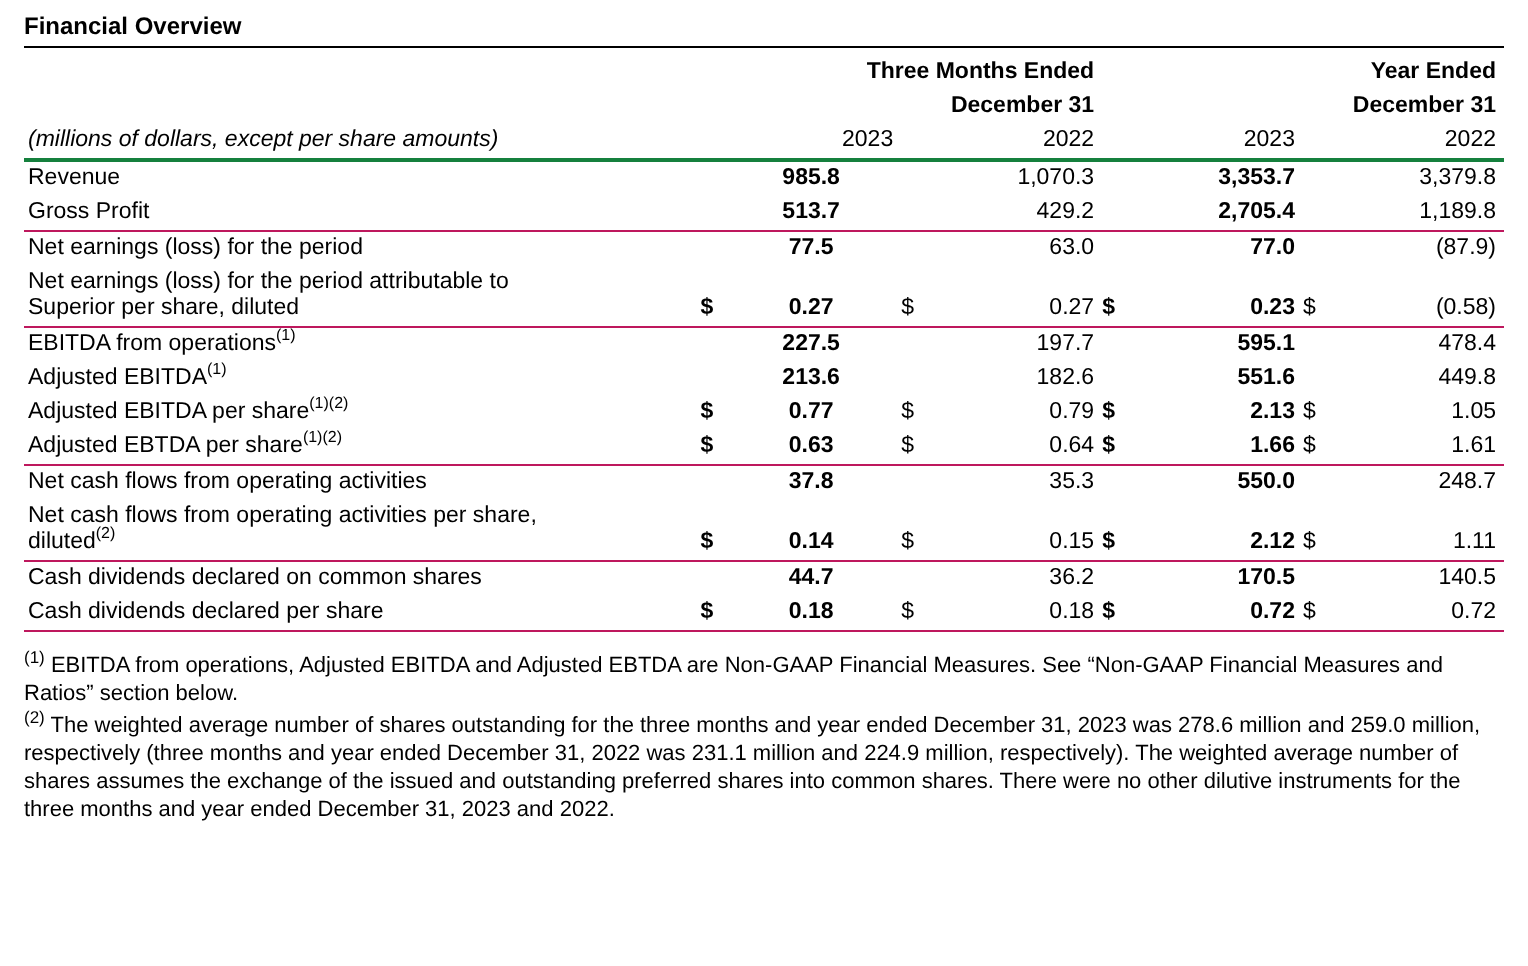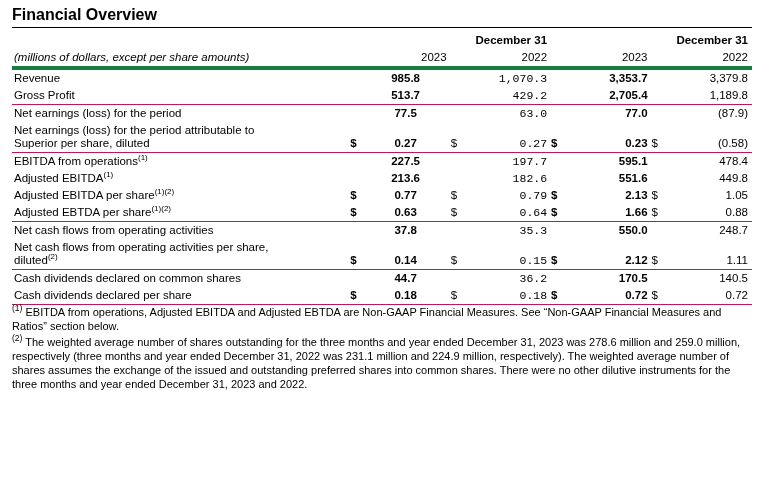--- a/index.html
+++ b/index.html
@@ -17,21 +17,21 @@
   }
   .page {
     position: relative;
     width: 764px;
     height: 483px;
     box-sizing: border-box;
     padding: 6px 12px 0 12px;
   }
   .title {
     font-weight: bold;
-    font-size: 16px;
+    font-size: 12px;
     padding-bottom: 3px;
   }
   .rule-top {
     border-top: 1px solid #000;
     height: 0;
     margin: 0 0 4px 0;
   }
   table.fin {
     width: 740px;
     border-collapse: collapse;
@@ -40,21 +40,21 @@
   table.fin td {
     padding: 2px 0 2px 0;
     vertical-align: bottom;
     font-size: 11.5px;
     line-height: 13px;
   }
   .c-label { width: 330px; text-align: left; padding-left: 2px !important; }
   .c-d1 { width: 14px; text-align: left; }
   .c-v1 { width: 84px; text-align: center; padding-right: 4px !important; }
   .c-d2 { width: 14px; text-align: left; }
-  .c-v2 { width: 84px; text-align: right; padding-right: 4px !important; font-family: Liberation Mono, monospace; }
+  .c-v2 { width: 84px; text-align: right; padding-right: 4px !important; }
   .c-d3 { width: 14px; text-align: left; }
   .c-v3 { width: 84px; text-align: right; padding-right: 4px !important; }
   .c-d4 { width: 14px; text-align: left; }
   .c-v4 { width: 84px; text-align: right; padding-right: 4px !important; }
 
   .hdr-group {
     font-weight: bold;
     text-align: right;
     padding-right: 4px !important;
   }
@@ -66,30 +66,30 @@
   .hdr-sub {
     font-style: italic;
     text-align: left;
     padding-left: 2px !important;
   }
   .bold { font-weight: bold; }
   .rowline td {
     border-bottom: 1px solid #be185d;
   }
   .underline-head td {
-    border-bottom: 4px solid #15803d;
+    border-bottom: 2px solid #15803d;
   }
   sup {
     font-size: 8px;
     vertical-align: super;
     line-height: 0;
   }
   .two-line { line-height: 13px; }
   .notes {
-    margin-top: 0;
+    margin-top: 10px;
     width: 740px;
     font-size: 11px;
     line-height: 14px;
   }
   .note {
     margin-bottom: 2px;
     text-align: left;
   }
   .note sup { font-size: 8.5px; }
 </style>
@@ -110,20 +110,27 @@
         <col class="c-v2">
       <col class="c-d3">
         <col class="c-v3">
       <col class="c-d4">
         <col class="c-v4">
     </colgroup>
     <tbody>
       <tr>
         <td></td>
         <td></td>
+        <td class="hdr-group" colspan="3">Three Months Ended</td>
+        <td></td>
+        <td class="hdr-group" colspan="3">Year Ended</td>
+      </tr>
+      <tr>
+        <td></td>
+        <td></td>
         <td class="hdr-group" colspan="3">December 31</td>
         <td></td>
         <td class="hdr-group" colspan="3">December 31</td>
       </tr>
       <tr class="underline-head">
         <td class="hdr-sub">(millions of dollars, except per share amounts)</td>
         <td></td>
         <td class="hdr-yr">2023</td>
         <td></td>
         <td class="hdr-yr" style="font-weight:normal">2022</td>
@@ -213,21 +220,21 @@
         </tr>
         <tr class="rowline">
           <td class="c-label two-line">Adjusted EBTDA per share<sup>(1)(2)</sup></td>
           <td class="c-d1 bold">$</td>
           <td class="c-v1 bold">0.63</td>
           <td class="c-d2">$</td>
           <td class="c-v2">0.64</td>
           <td class="c-d3 bold">$</td>
           <td class="c-v3 bold">1.66</td>
           <td class="c-d4">$</td>
-          <td class="c-v4">0.88</td>
+          <td class="c-v4">1.61</td>
         </tr>
         <tr>
           <td class="c-label two-line">Net cash flows from operating activities</td>
           <td class="c-d1 bold"></td>
           <td class="c-v1 bold">37.8</td>
           <td class="c-d2"></td>
           <td class="c-v2">35.3</td>
           <td class="c-d3 bold"></td>
           <td class="c-v3 bold">550.0</td>
           <td class="c-d4"></td>

